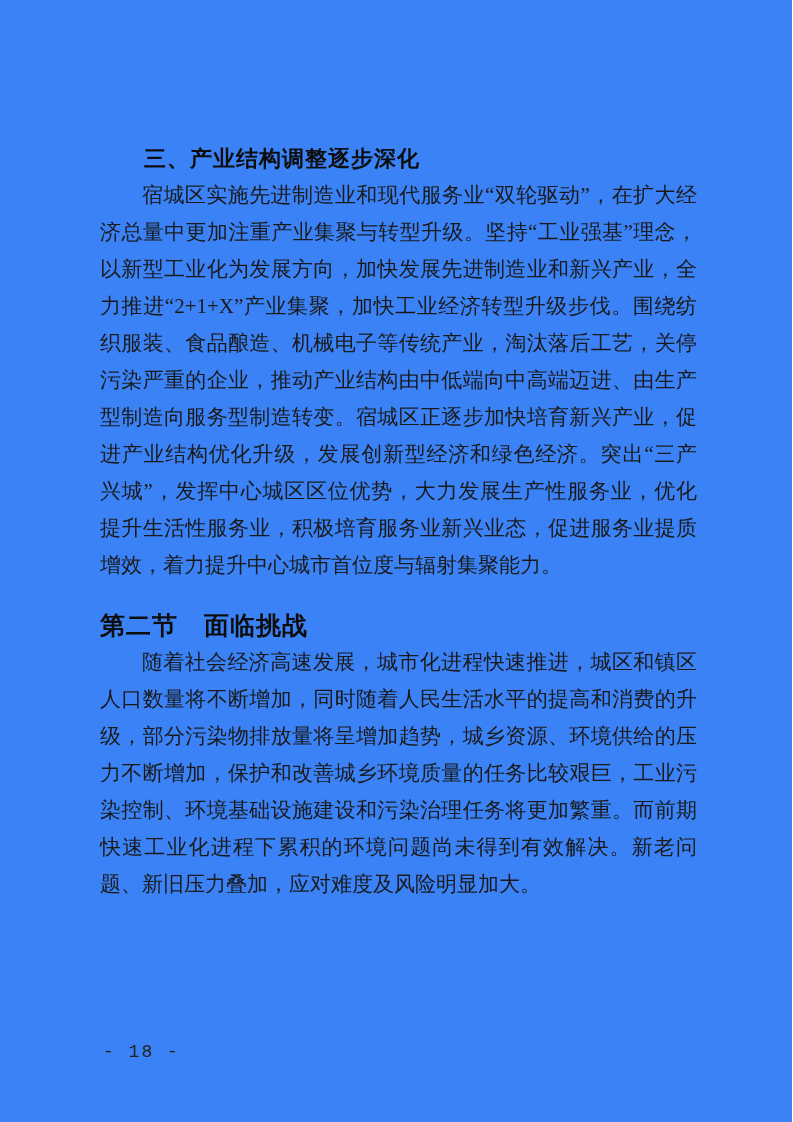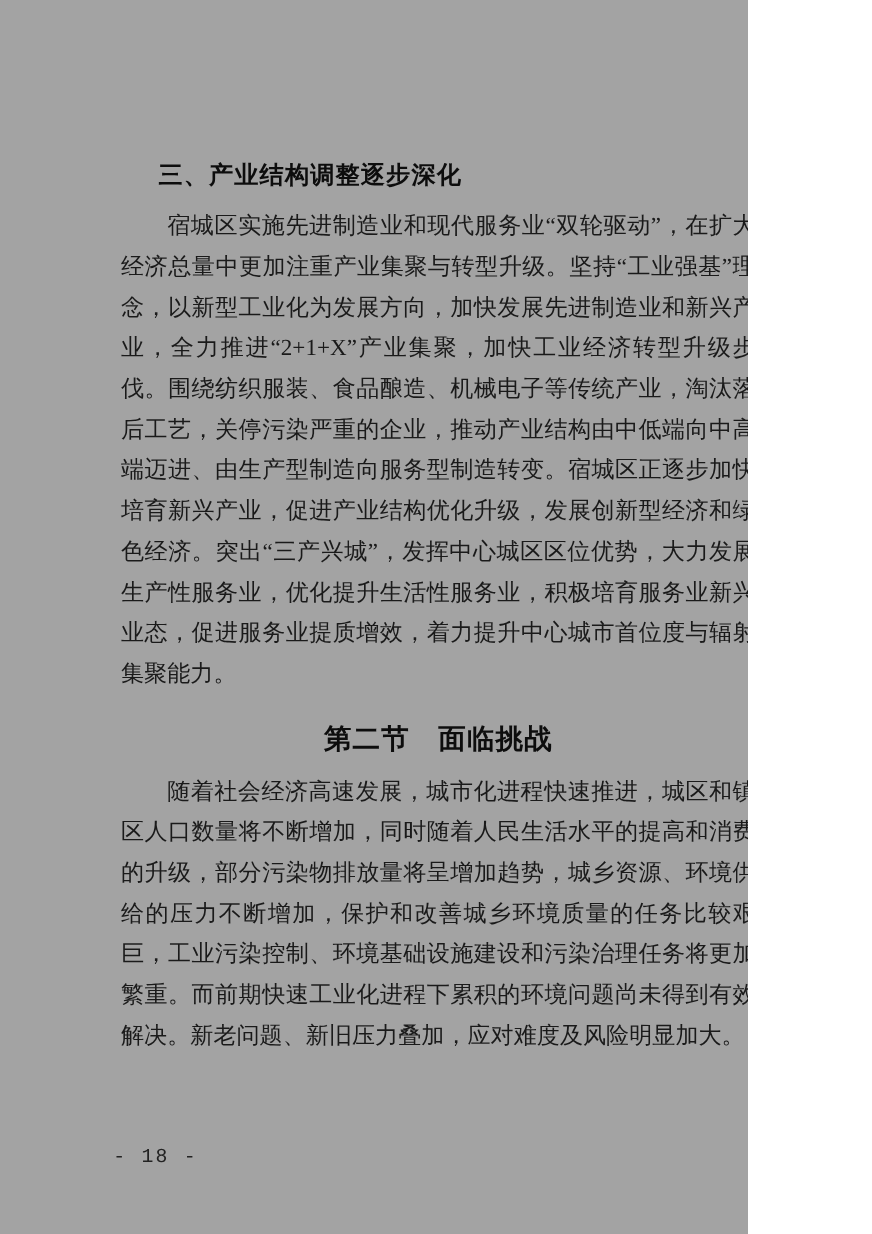--- a/index.html
+++ b/index.html
@@ -2,23 +2,23 @@
 <html lang="zh"><head>
 <meta charset="utf-8">
 <style>
   html, body {
     margin: 0;
     padding: 0;
     background: #ffffff;
   }
   .page {
     position: relative;
-    width: 680px;
+    width: 792px;
     height: 1122px;
-    background: #a3a3a3;
+    background: #3b82f6;
     color: #111111;
     overflow: hidden;
     font-family: "Liberation Serif", serif;
   }
   .content {
     position: absolute;
     left: 100px;
     top: 140px;
     width: 597px;
   }
@@ -26,37 +26,37 @@
     margin: 0;
     font-family: "Liberation Sans", "DejaVu Sans", sans-serif;
     font-weight: bold;
     font-size: 22px;
     line-height: 37px;
     color: #0d0d0d;
     text-indent: 2em;
     letter-spacing: 1px;
   }
   .body-para {
-    margin: 10px;
+    margin: 0;
     font-family: "Liberation Serif", "DejaVu Serif", serif;
     font-size: 21px;
     line-height: 37px;
     color: #1a1a1a;
     text-align: justify;
     text-justify: inter-ideograph;
     text-indent: 2em;
   }
   .section-title {
     margin: 23px 0 0 0;
     font-family: "Liberation Sans", "DejaVu Sans", sans-serif;
     font-weight: bold;
     font-size: 25px;
     line-height: 37px;
     color: #0d0d0d;
-    text-align: center;
+    text-align: left;
     letter-spacing: 1px;
   }
   .page-number {
     position: absolute;
     left: 103px;
     top: 1040px;
     font-family: Liberation Mono, monospace;
     font-size: 18px;
     line-height: 24px;
     color: #222222;

